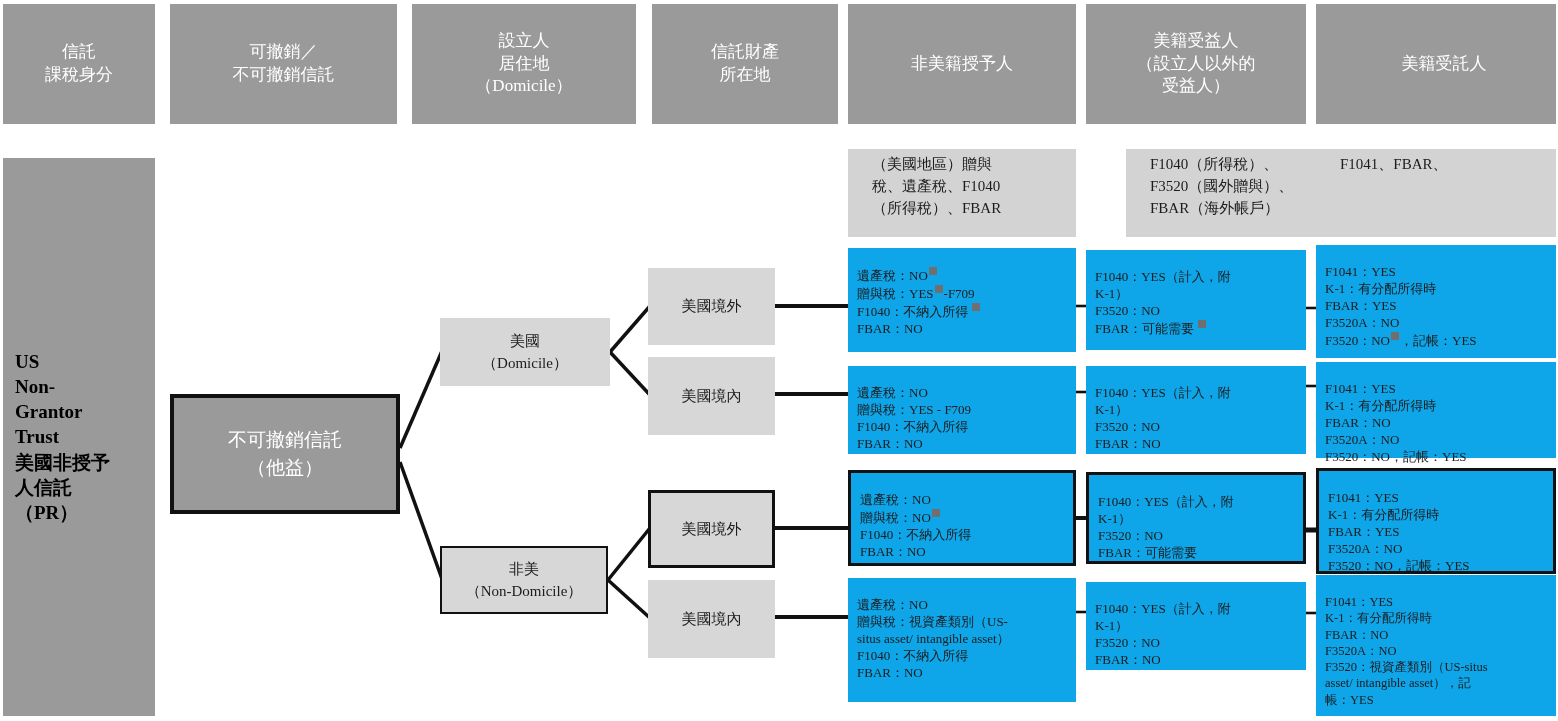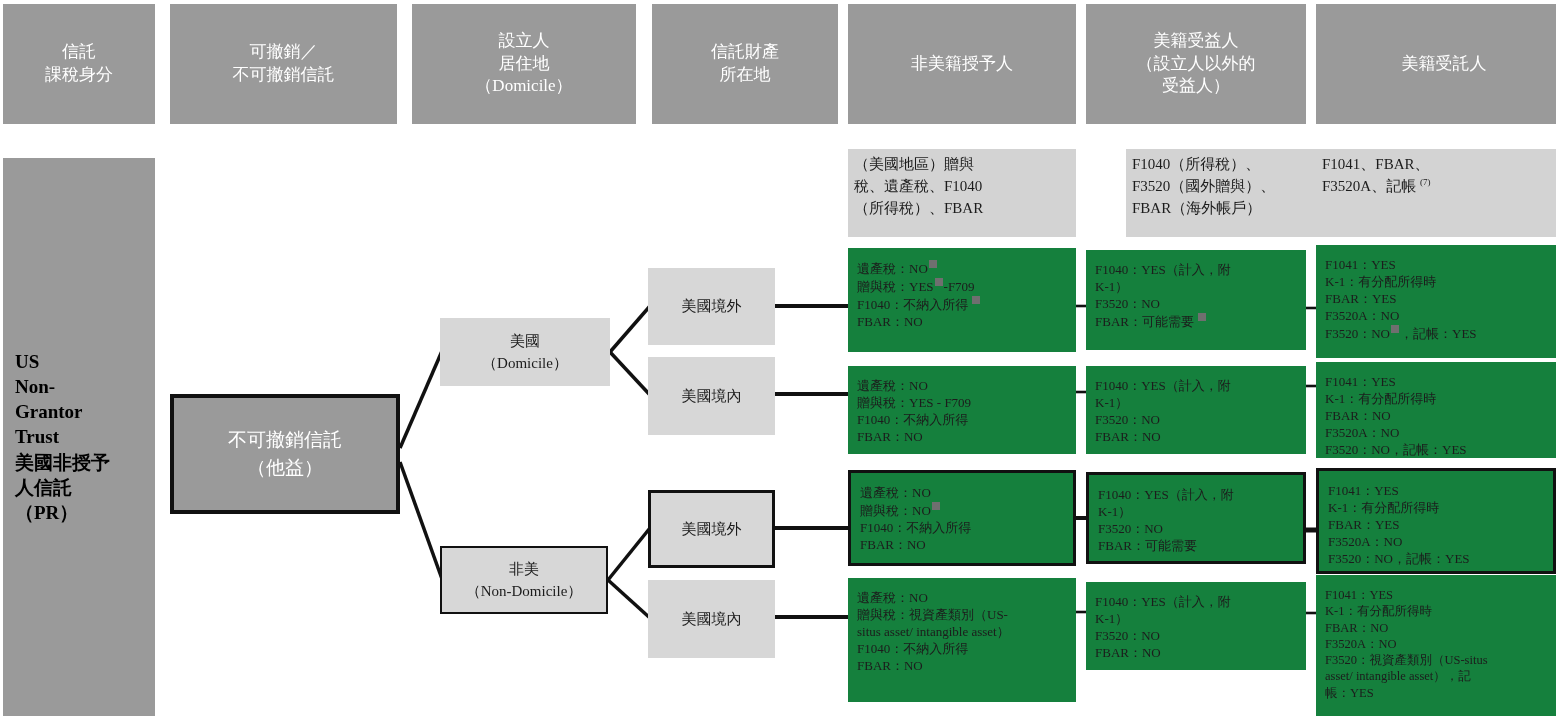--- a/index.html
+++ b/index.html
@@ -6,25 +6,25 @@
   #canvas{
     position:relative;width:1558px;height:721px;background:#ffffff;overflow:hidden;
     font-family:"Liberation Serif","DejaVu Serif",serif;color:#1c1c1c;
   }
   .box{position:absolute;box-sizing:border-box;}
   .hdr{
     background:#9a9a9a;color:#ffffff;display:flex;align-items:center;justify-content:center;
     text-align:center;font-size:17px;line-height:1.35;white-space:pre-line;
   }
   .cell{
-    background:#15803d;font-size:13px;line-height:1.3;padding:12px 9px;
+    background:#0ea5e9;font-size:13px;line-height:1.3;padding:19px 9px;
   }
   .cell div{margin:0;}
   .summary{
-    background:#d3d3d3;font-size:15px;line-height:1.45;padding:5px 6px;
+    background:#d3d3d3;font-size:15px;line-height:1.45;padding:5px 24px;
   }
   .node{
     background:#d7d7d7;display:flex;align-items:center;justify-content:center;
     text-align:center;font-size:15px;line-height:1.5;white-space:pre-line;
   }
   .hl{border:3px solid #111111;}
   .trust-col{
     background:#9a9a9a;color:#000000;display:flex;align-items:center;
     font-size:19px;font-weight:bold;line-height:1.32;padding-left:12px;white-space:pre-line;
   }
@@ -92,21 +92,20 @@
       <div>稅、遺產稅、F1040</div>
       <div>（所得稅）、FBAR</div>
     </div>
   <div class="box summary" style="left:1086px;top:149px;width:220px;height:88px;margin-left:40px;">
       <div>F1040（所得稅）、</div>
       <div>F3520（國外贈與）、</div>
       <div>FBAR（海外帳戶）</div>
     </div>
   <div class="box summary" style="left:1316px;top:149px;width:240px;height:88px;">
       <div>F1041、FBAR、</div>
-      <div>F3520A、記帳 <sup>(7)</sup></div>
     </div>
 
   <div class="box trust-col" style="left:3px;top:158px;width:152px;height:558px;">US
 Non-
 Grantor
 Trust
 美國非授予
 人信託
 （PR）</div>
 

